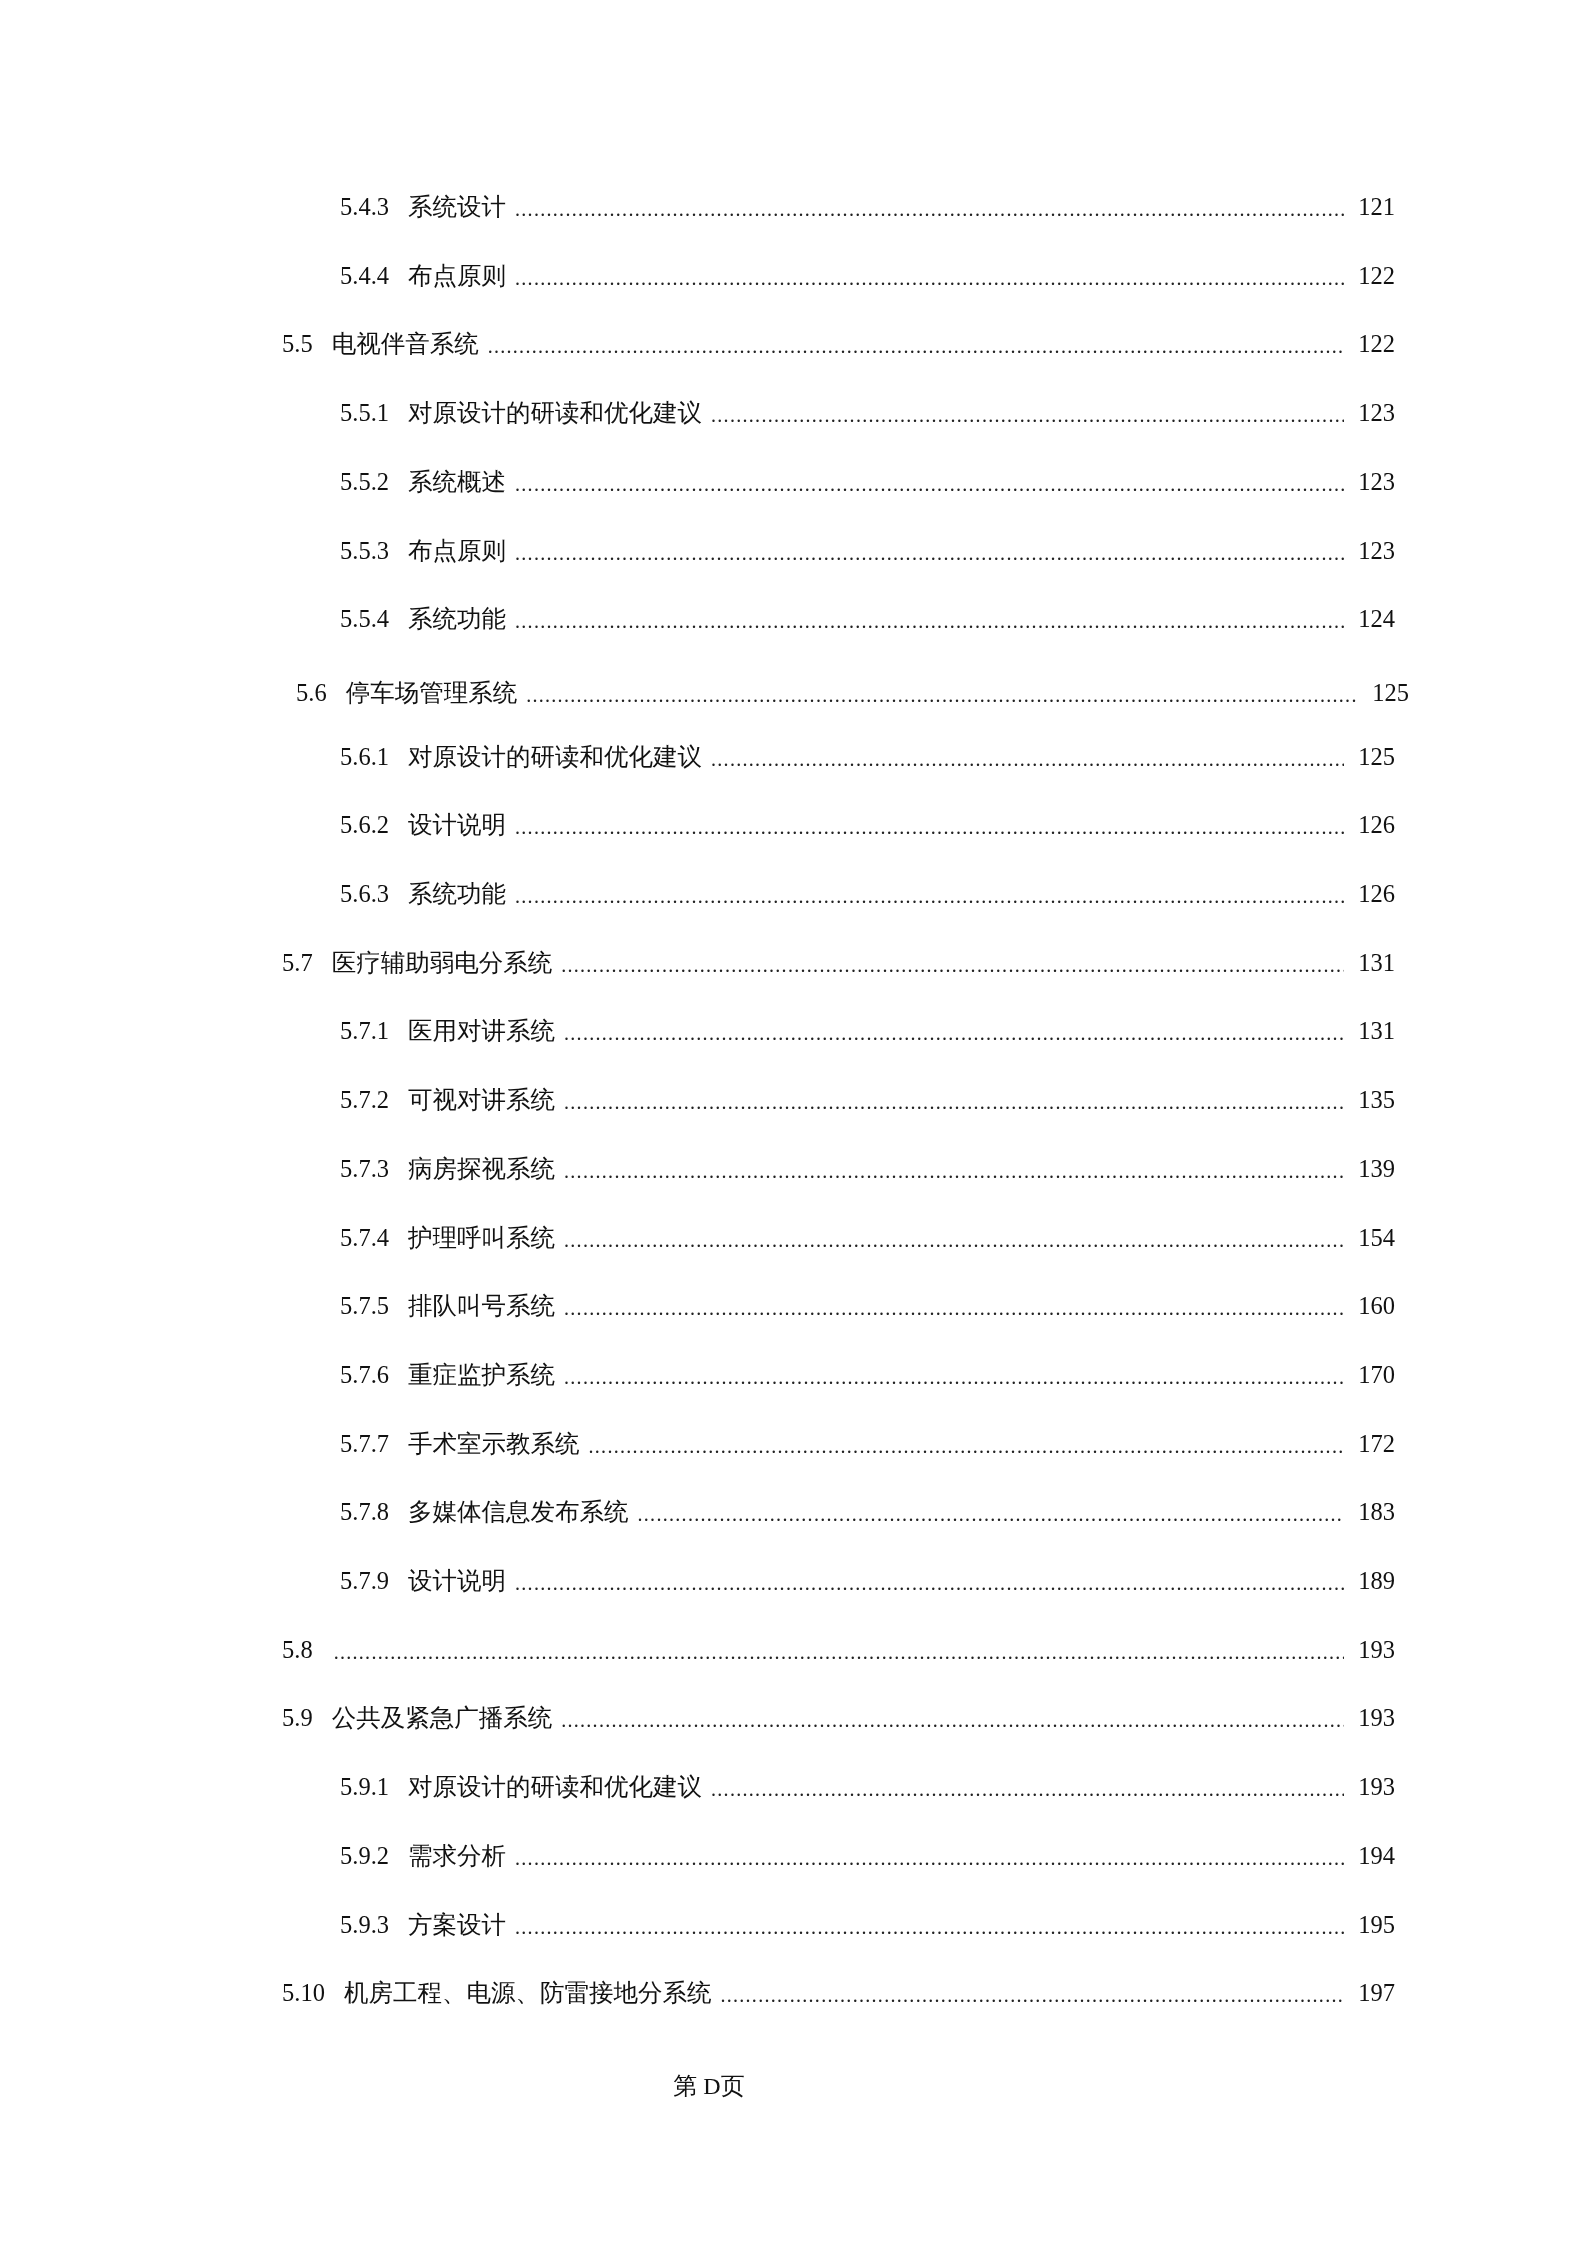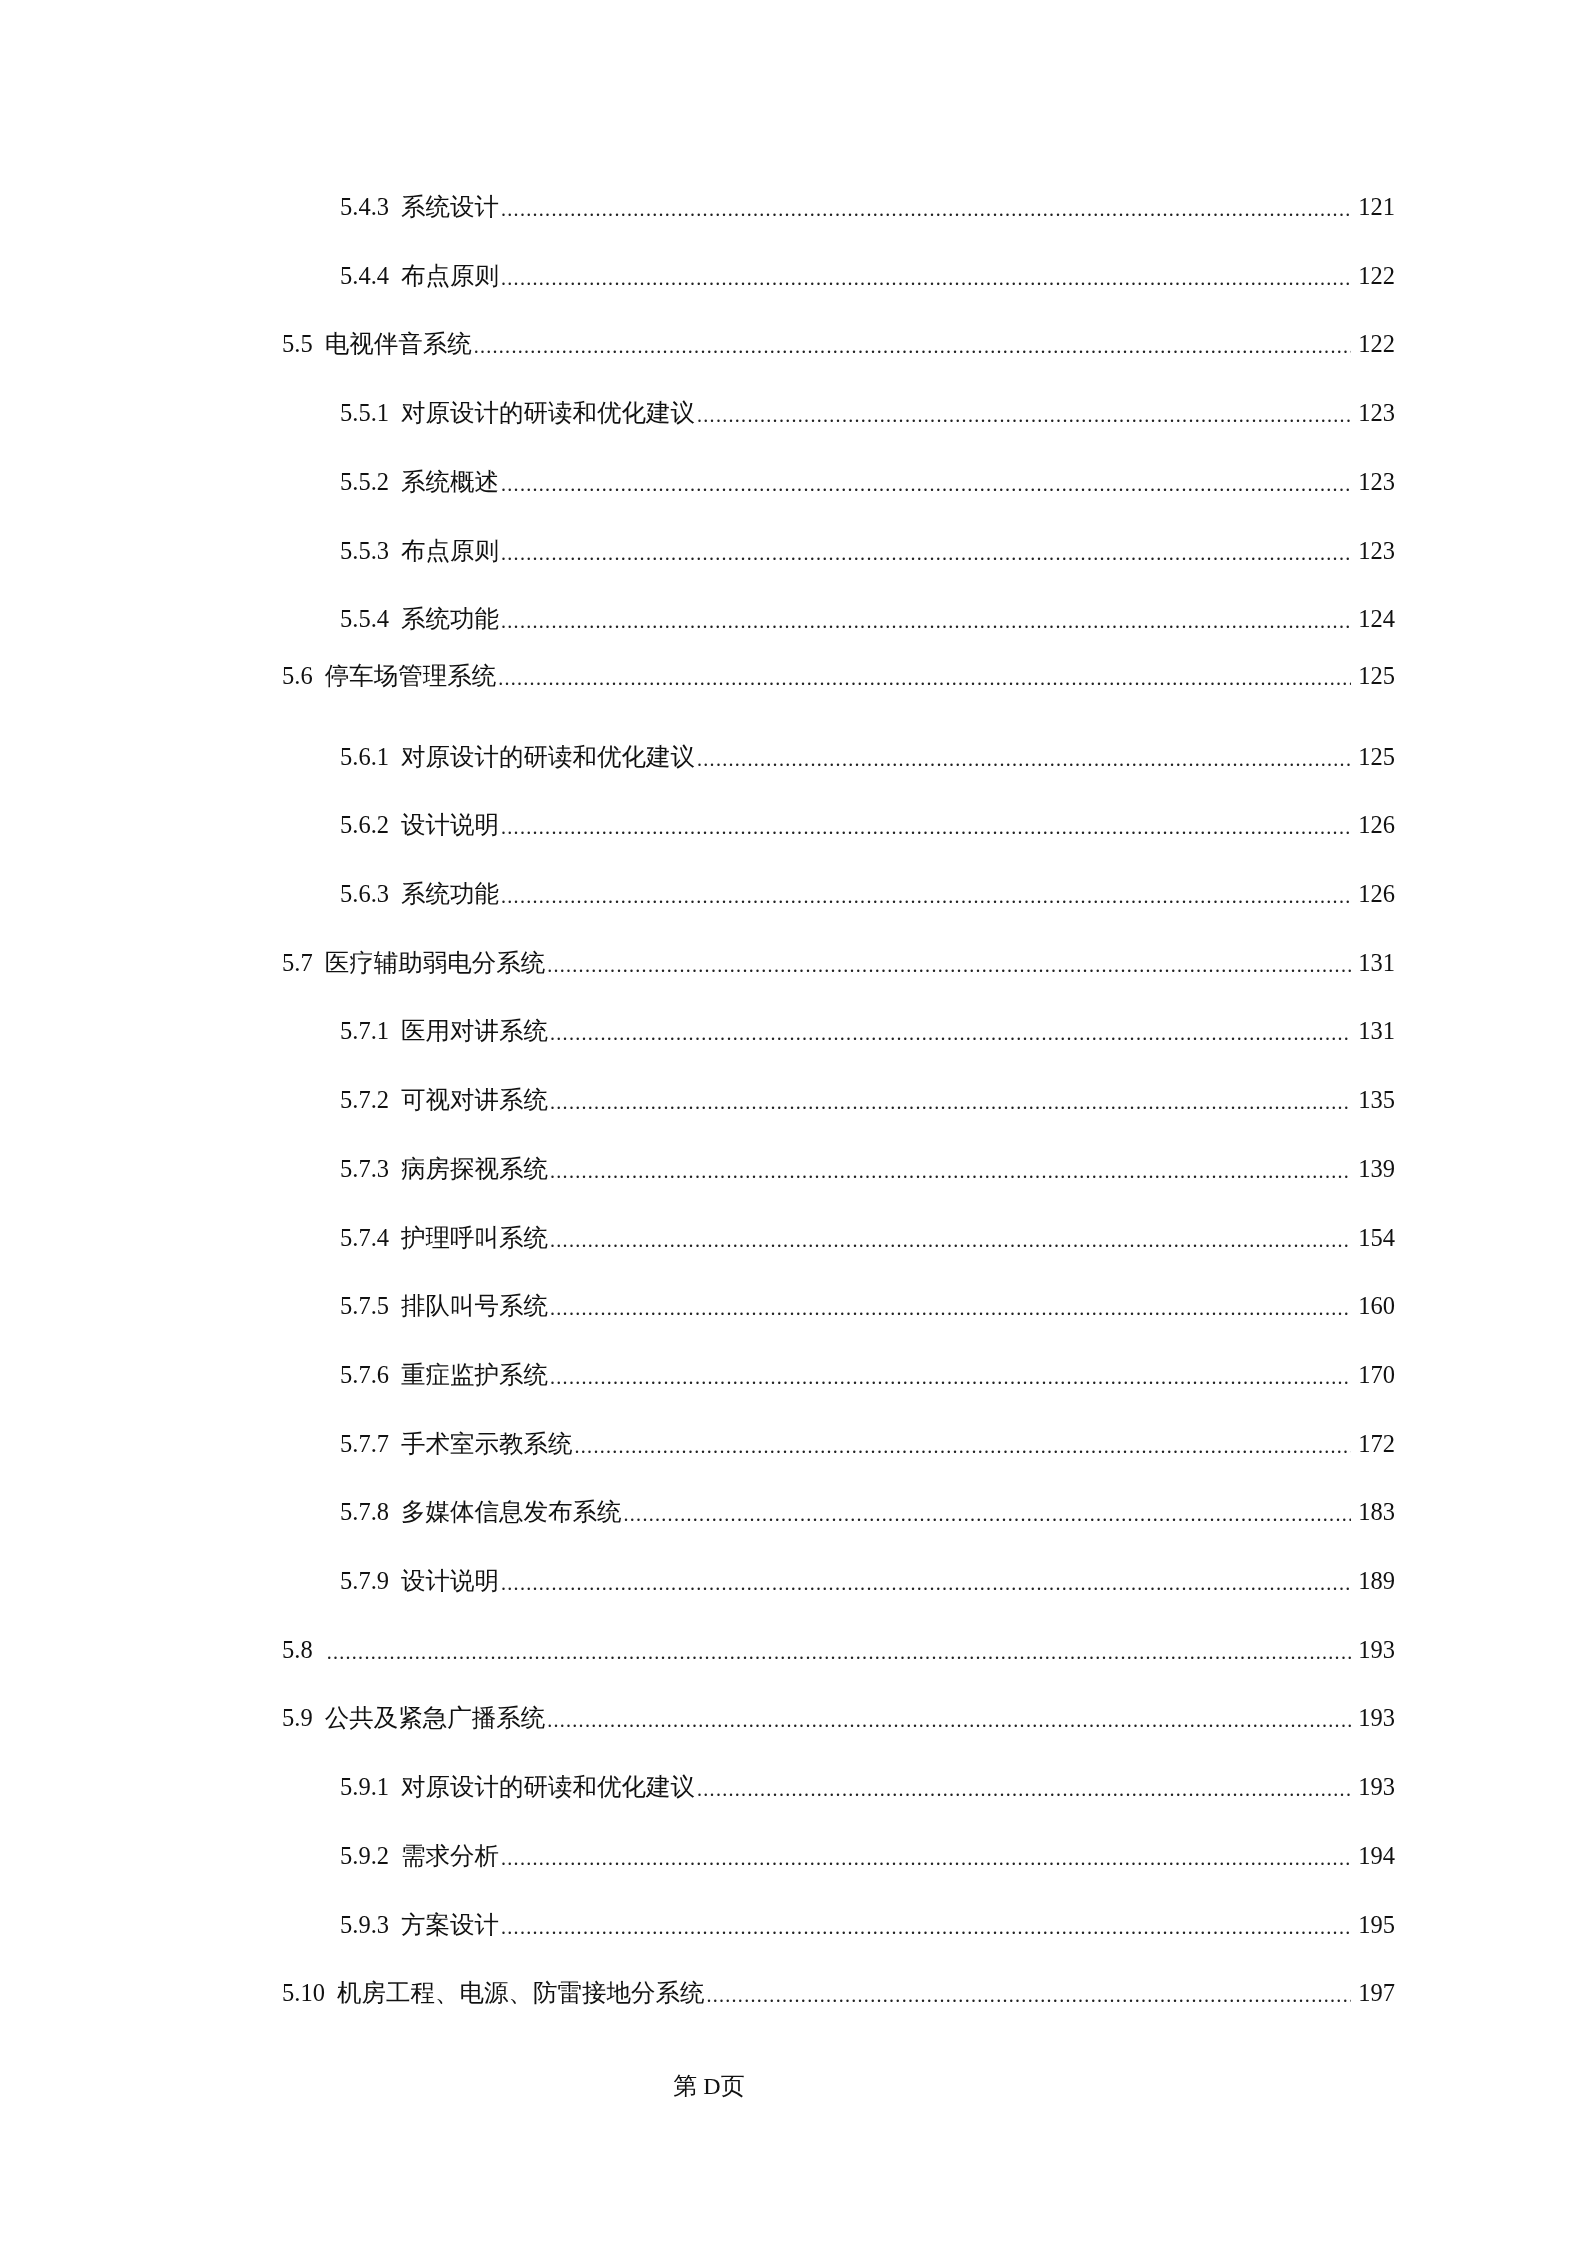--- a/index.html
+++ b/index.html
@@ -1,20 +1,20 @@
 <!DOCTYPE html>
 <html><head>
 <meta charset="utf-8">
 <style>
   html, body { margin: 0; padding: 0; background: #ffffff; }
   body { width: 1587px; height: 2245px; position: relative; overflow: hidden;
          font-family: "Liberation Serif", "DejaVu Serif", serif; color: #111; }
   .toc { position: absolute; left: 0; top: 178px; width: 1587px; }
   .row { position: absolute; left: 0; height: 44px; display: flex; align-items: flex-end;
-         font-size: 24.5px; line-height: 30px; }
+         font-size: 24.5px; line-height: 30px; gap: 7px; }
   .row.l1 { left: 282px; width: 1113px; }
   .row.l2 { left: 340px; width: 1055px; }
   .num { white-space: nowrap; margin-right: 12px; }
   .title { white-space: nowrap; }
   .leader { flex: 1; overflow: hidden; white-space: nowrap; margin: 0 4px 0 2px;
             letter-spacing: 1.3px; color: #222; font-size: 20px; line-height: 26px; }
   .leader::before { content: ".................................................................................................................................................................................................................................................................................................................................."; }
   .page { white-space: nowrap; text-align: right; min-width: 40px; }
   .footer { position: absolute; top: 2070px; left: 0; width: 1418px; text-align: center;
             font-size: 24px; }
@@ -58,21 +58,21 @@
       <span class="title">布点原则</span>
       <span class="leader"></span>
       <span class="page">123</span>
     </div>
     <div class="row l2" style="top: 412.2px;">
       <span class="num">5.5.4</span>
       <span class="title">系统功能</span>
       <span class="leader"></span>
       <span class="page">124</span>
     </div>
-    <div class="row l1" style="top: 469px;">
+    <div class="row l1" style="top: 486px; margin-left: 14px;">
       <span class="num">5.6</span>
       <span class="title">停车场管理系统</span>
       <span class="leader"></span>
       <span class="page">125</span>
     </div>
     <div class="row l2" style="top: 549.6px;">
       <span class="num">5.6.1</span>
       <span class="title">对原设计的研读和优化建议</span>
       <span class="leader"></span>
       <span class="page">125</span>

